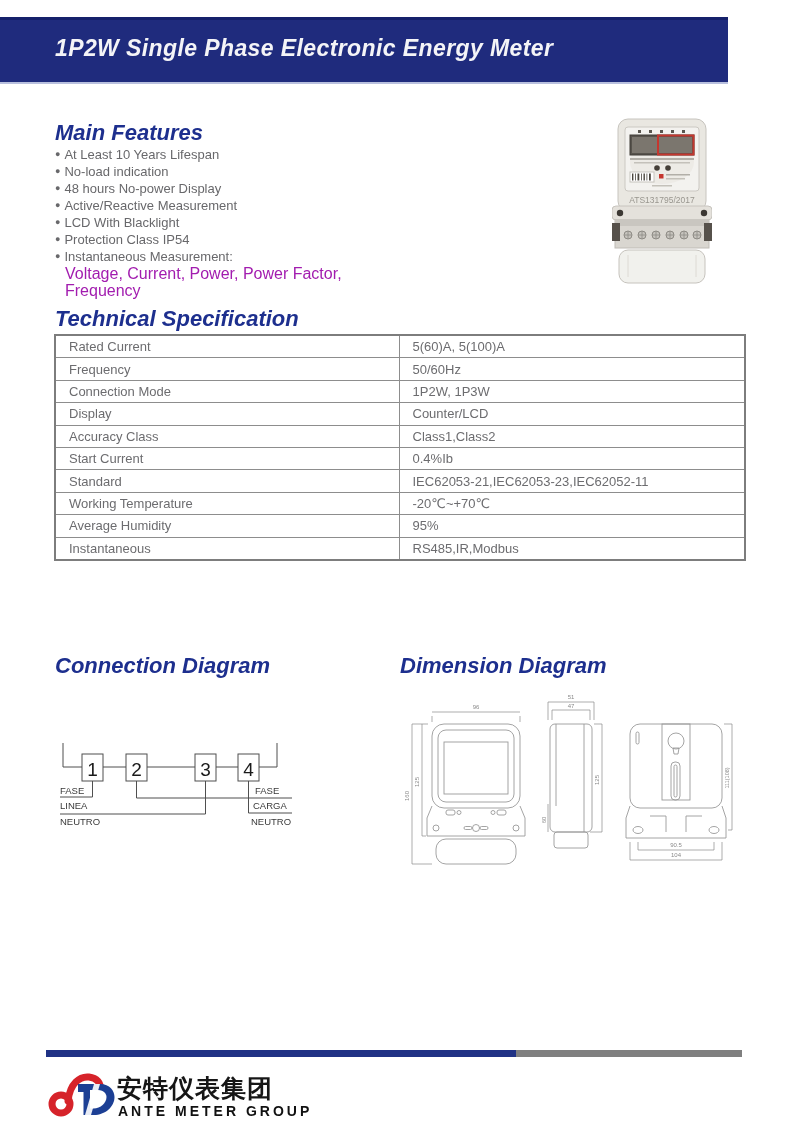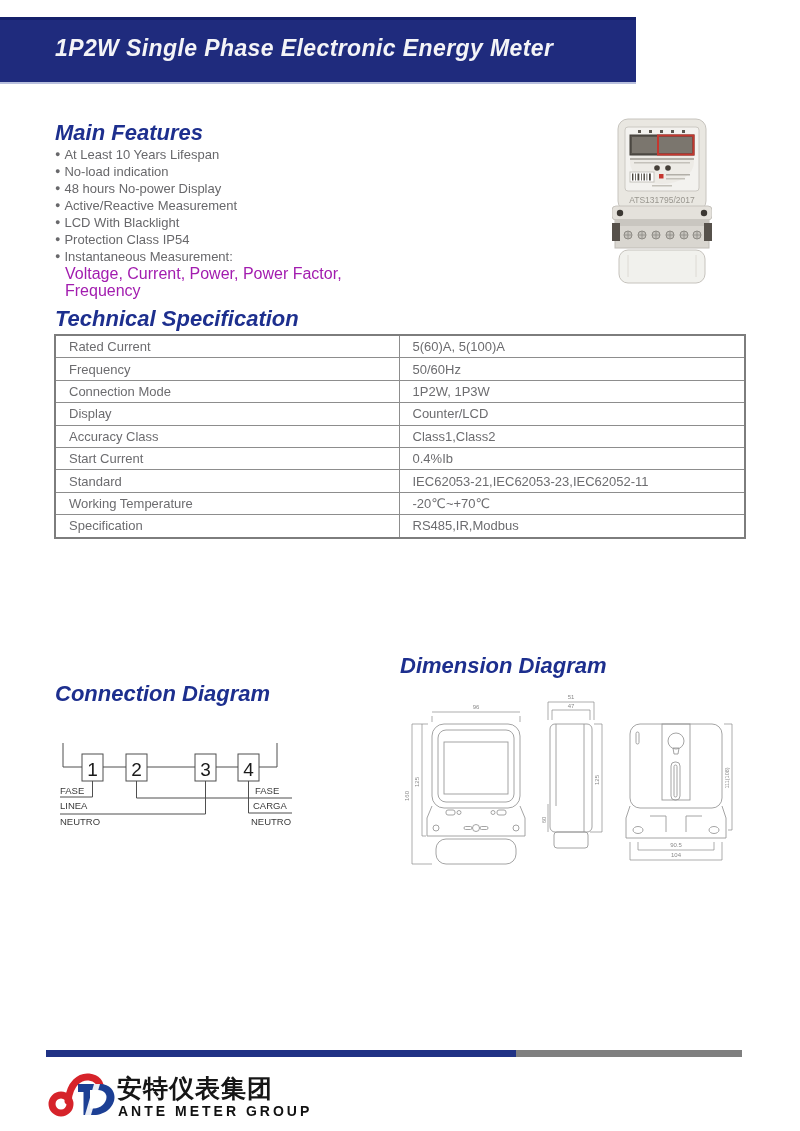--- a/index.html
+++ b/index.html
@@ -1,19 +1,19 @@
 <!DOCTYPE html>
 <html><head>
 <meta charset="utf-8">
 <style>
   html,body{margin:0;padding:0;background:#fff;}
   #page{position:relative;width:800px;height:1131px;background:#fff;overflow:hidden;
         font-family:"Liberation Sans","DejaVu Sans",sans-serif;}
   
-  .hdr{position:absolute;left:0;top:17px;width:636px;height:62px;background:#1f2b7d;
+  .hdr{position:absolute;left:0;top:17px;width:728px;height:62px;background:#1f2b7d;
        border-top:3px solid #15216b;border-bottom:2px solid #b9c0de;}
   .hdr-title{position:absolute;left:55px;top:15px;color:#f4f4f7;font-size:23px;
        font-weight:bold;font-style:italic;letter-spacing:.4px;white-space:nowrap;}
   
   .sec-h{position:absolute;color:#1d2f8e;font-size:22px;font-weight:bold;font-style:italic;white-space:nowrap;}
   
   .feat-list{position:absolute;left:55px;top:146px;width:330px;}
   .feat{display:flex;align-items:flex-start;font-size:13px;color:#68686b;line-height:17px;}
   .feat .dot{font-size:9px;line-height:17px;margin-right:4px;color:#68686b;}
   .feat-cont{font-size:16px;color:#a21caf;line-height:17px;padding-left:10px;}
@@ -158,27 +158,31 @@
         </tr>
     <tr>
           <td>Standard</td>
           <td>IEC62053-21,IEC62053-23,IEC62052-11</td>
         </tr>
     <tr>
           <td>Working Temperature</td>
           <td>-20℃~+70℃</td>
         </tr>
     <tr>
-          <td>Specification</td>
+          <td>Average Humidity</td>
+          <td>95%</td>
+        </tr>
+    <tr>
+          <td>Instantaneous</td>
           <td>RS485,IR,Modbus</td>
         </tr>
   </tbody>
     </table>
 
-  <div class="sec-h" style="left:55px;top:681px;">Connection Diagram</div>
+  <div class="sec-h" style="left:55px;top:653px;">Connection Diagram</div>
   <svg class="abs" style="left:55px;top:688px;" width="245" height="150" viewBox="0 0 245 150">
     <g stroke="#4f4f4f" stroke-width="1" fill="none">
       <path d="M8 55 V79 H222 V55"></path>
       <path d="M37.5 93 V109 H5"></path>
       <path d="M81.5 93 V110 H237"></path>
       <path d="M150.5 93 V126 H5"></path>
       <path d="M193.5 93 V125 H237"></path>
     </g>
     <g fill="#ffffff" stroke="#4f4f4f" stroke-width="1">
       <rect x="27" y="66" width="21" height="27"></rect>

